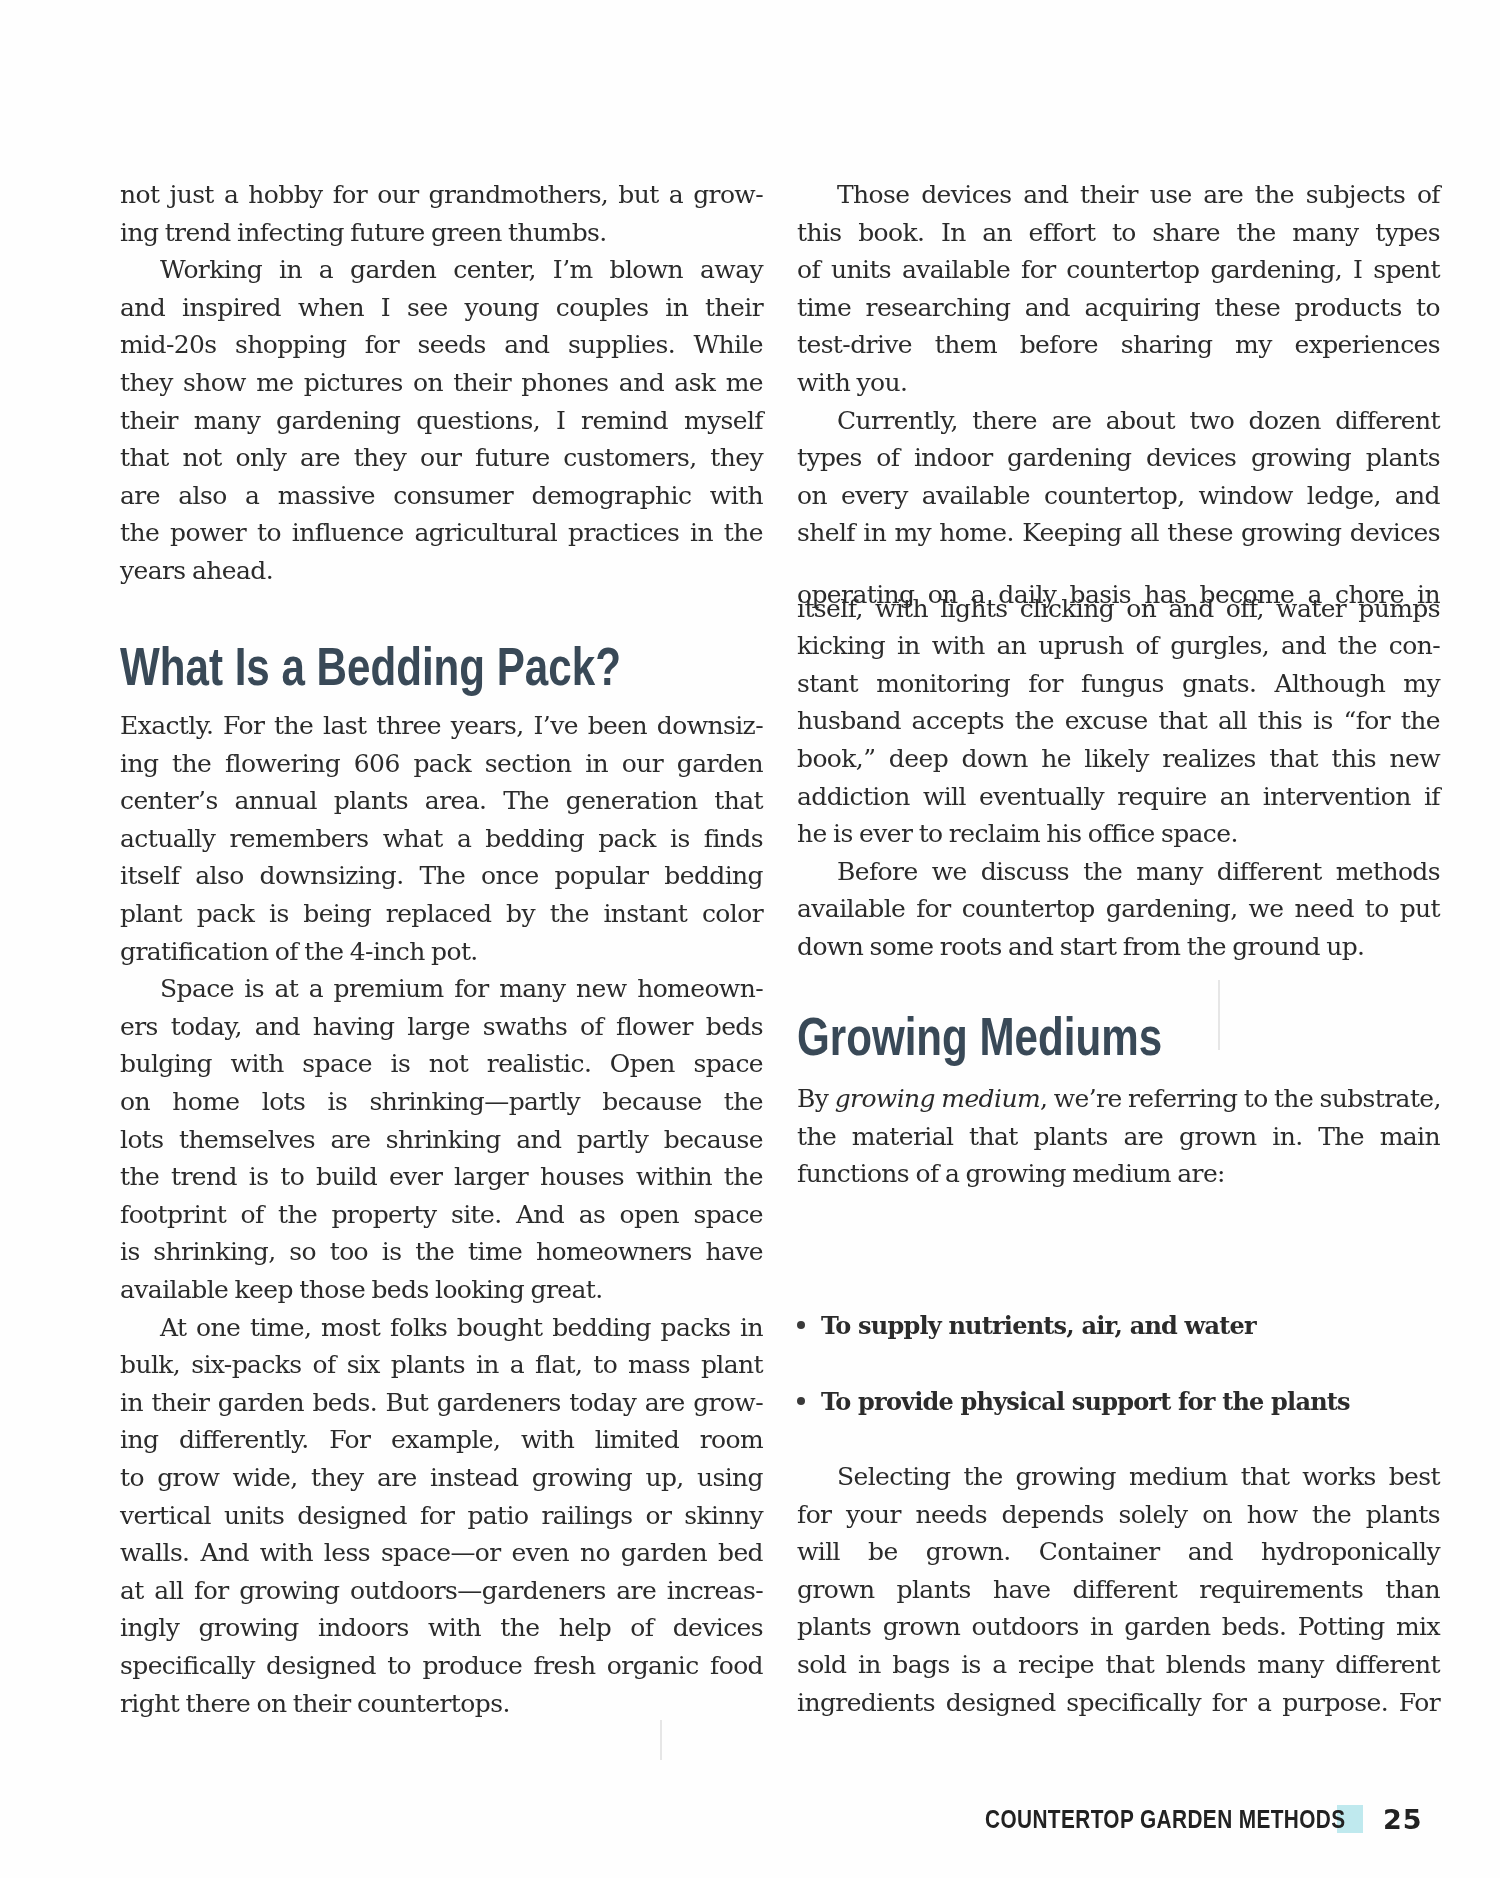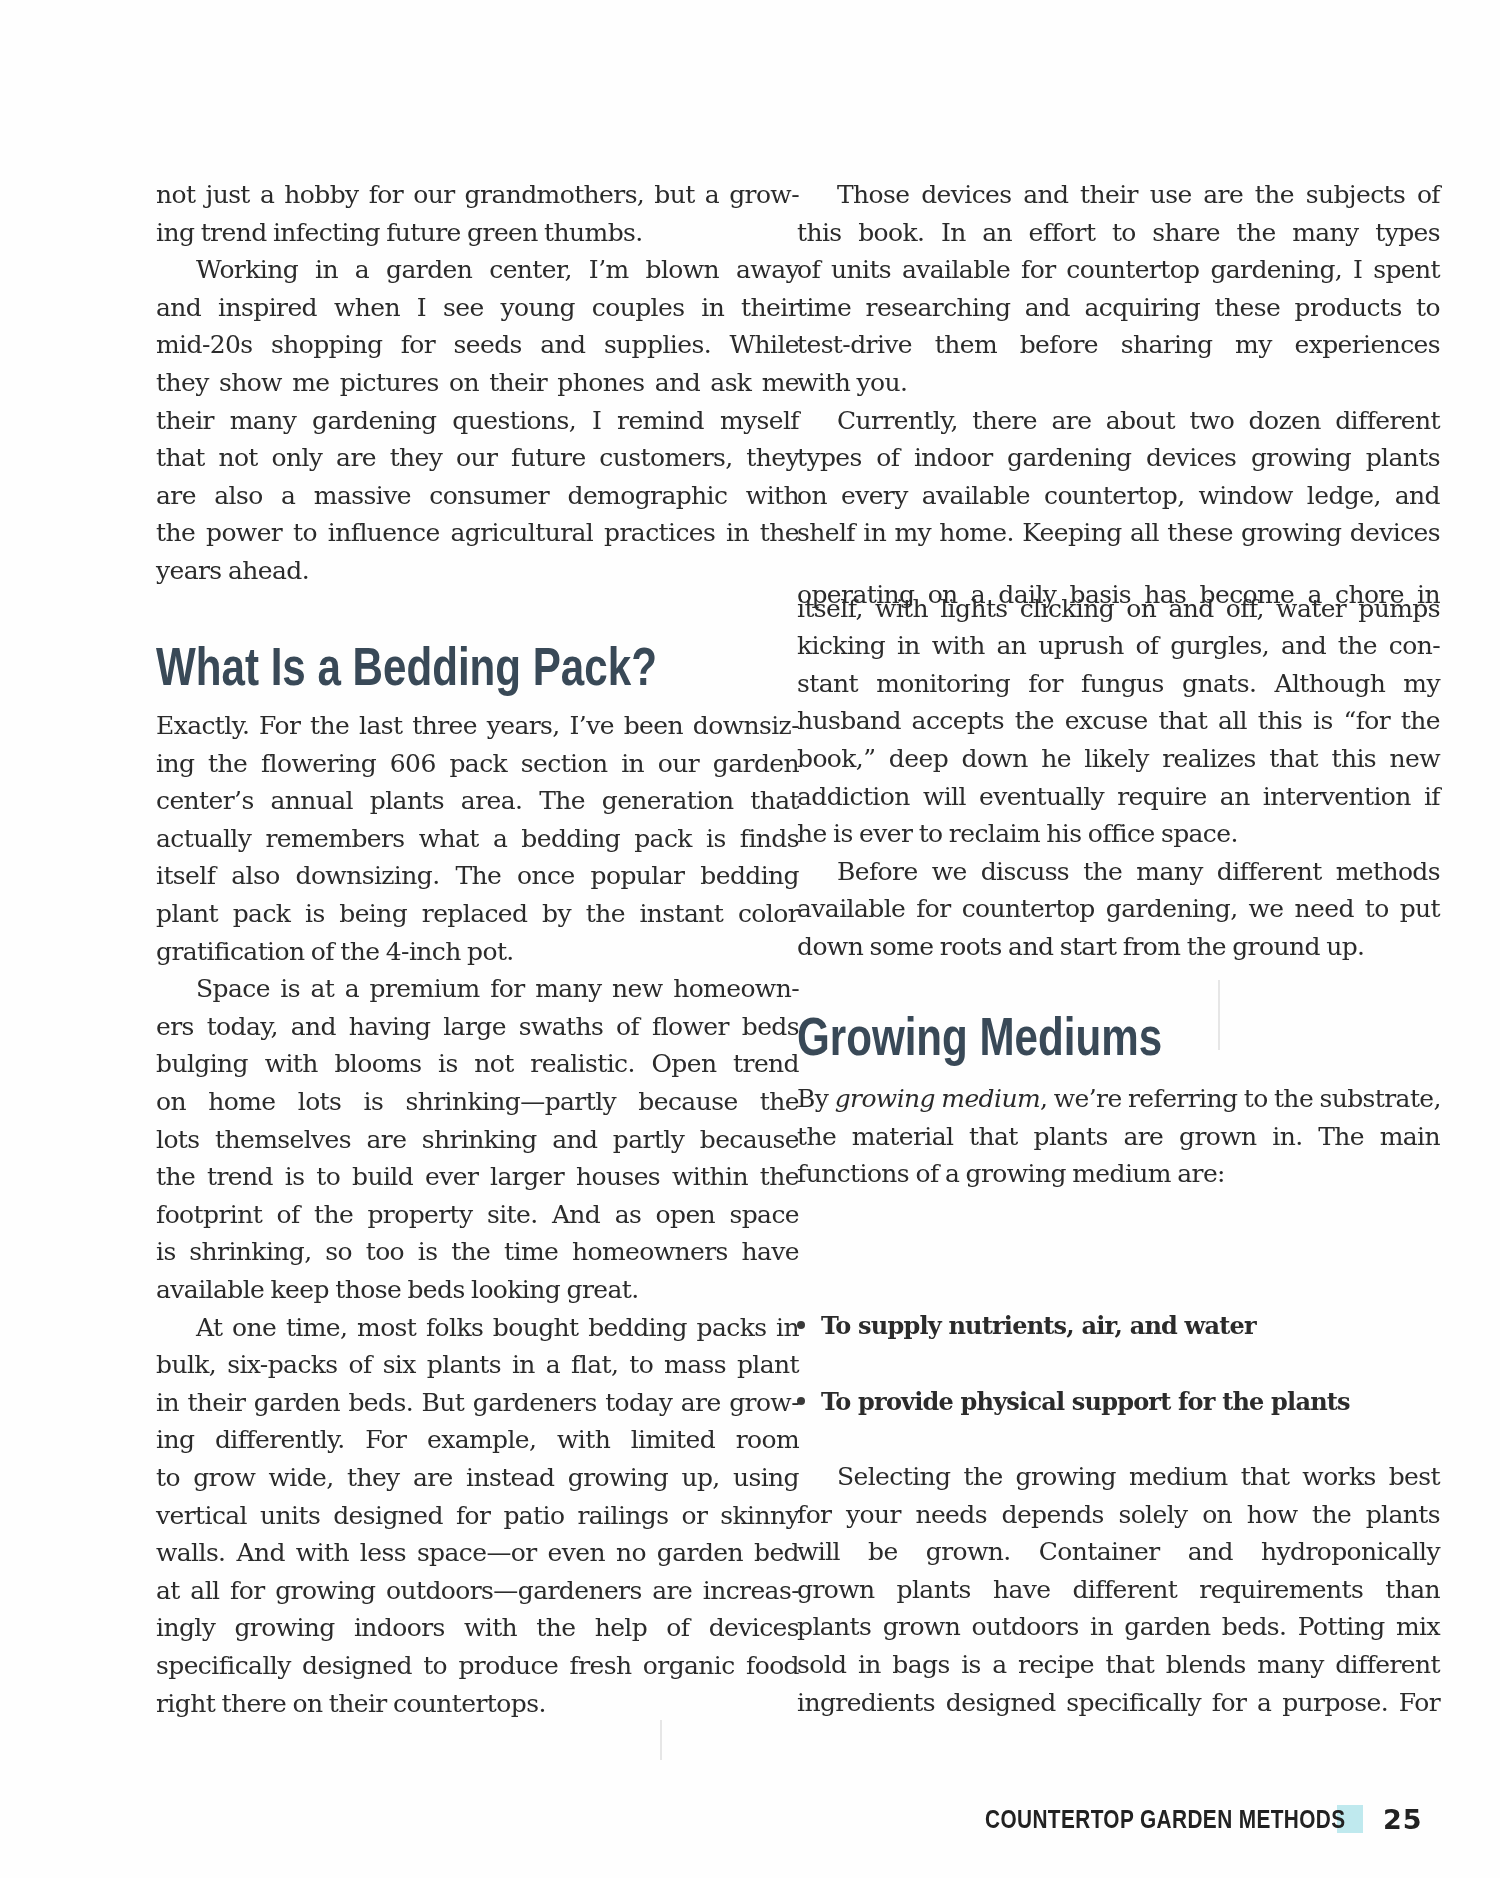--- a/index.html
+++ b/index.html
@@ -49,21 +49,21 @@
     font-family: "DejaVu Sans", sans-serif; font-weight: bold; font-size: 27px; color: #222;
     margin-left: 20px; letter-spacing: 1px;
   }
   .scan-mark { position: absolute; width: 2px; background: #e6e6e6; }
 </style>
 </head>
 <body>
 
 <div class="page">
 
-  <div class="col col-left" style="top:0;height:1878px;margin-left:36px;">
+  <div class="col col-left" style="top:0;height:1878px;">
     <div id="left-top">
         <div class="line" style="top: 180px;">not just a hobby for our grandmothers, but a grow-</div>
         <div class="line last" style="top: 217.6px;">ing trend infecting future green thumbs.</div>
         <div class="line indent" style="top: 255.2px;">Working in a garden center, I’m blown away</div>
         <div class="line" style="top: 292.8px;">and inspired when I see young couples in their</div>
         <div class="line" style="top: 330.4px;">mid-20s shopping for seeds and supplies. While</div>
         <div class="line" style="top: 368px;">they show me pictures on their phones and ask me</div>
         <div class="line" style="top: 405.6px;">their many gardening questions, I remind myself</div>
         <div class="line" style="top: 443.2px;">that not only are they our future customers, they</div>
         <div class="line" style="top: 480.8px;">are also a massive consumer demographic with</div>
@@ -74,21 +74,21 @@
     <div id="left-bottom">
         <div class="line" style="top: 711px;">Exactly. For the last three years, I’ve been downsiz-</div>
         <div class="line" style="top: 748.6px;">ing the flowering 606 pack section in our garden</div>
         <div class="line" style="top: 786.2px;">center’s annual plants area. The generation that</div>
         <div class="line" style="top: 823.8px;">actually remembers what a bedding pack is finds</div>
         <div class="line" style="top: 861.4px;">itself also downsizing. The once popular bedding</div>
         <div class="line" style="top: 899px;">plant pack is being replaced by the instant color</div>
         <div class="line last" style="top: 936.6px;">gratification of the 4-inch pot.</div>
         <div class="line indent" style="top: 974.2px;">Space is at a premium for many new homeown-</div>
         <div class="line" style="top: 1011.8px;">ers today, and having large swaths of flower beds</div>
-        <div class="line" style="top: 1049.4px;">bulging with blooms is not realistic. Open trend</div>
+        <div class="line" style="top: 1049.4px;">bulging with space is not realistic. Open space</div>
         <div class="line" style="top: 1087px;">on home lots is shrinking—partly because the</div>
         <div class="line" style="top: 1124.6px;">lots themselves are shrinking and partly because</div>
         <div class="line" style="top: 1162.2px;">the trend is to build ever larger houses within the</div>
         <div class="line" style="top: 1199.8px;">footprint of the property site. And as open space</div>
         <div class="line" style="top: 1237.4px;">is shrinking, so too is the time homeowners have</div>
         <div class="line last" style="top: 1275px;">available keep those beds looking great.</div>
         <div class="line indent" style="top: 1312.6px;">At one time, most folks bought bedding packs in</div>
         <div class="line" style="top: 1350.2px;">bulk, six-packs of six plants in a flat, to mass plant</div>
         <div class="line" style="top: 1387.8px;">in their garden beds. But gardeners today are grow-</div>
         <div class="line" style="top: 1425.4px;">ing differently. For example, with limited room</div>

